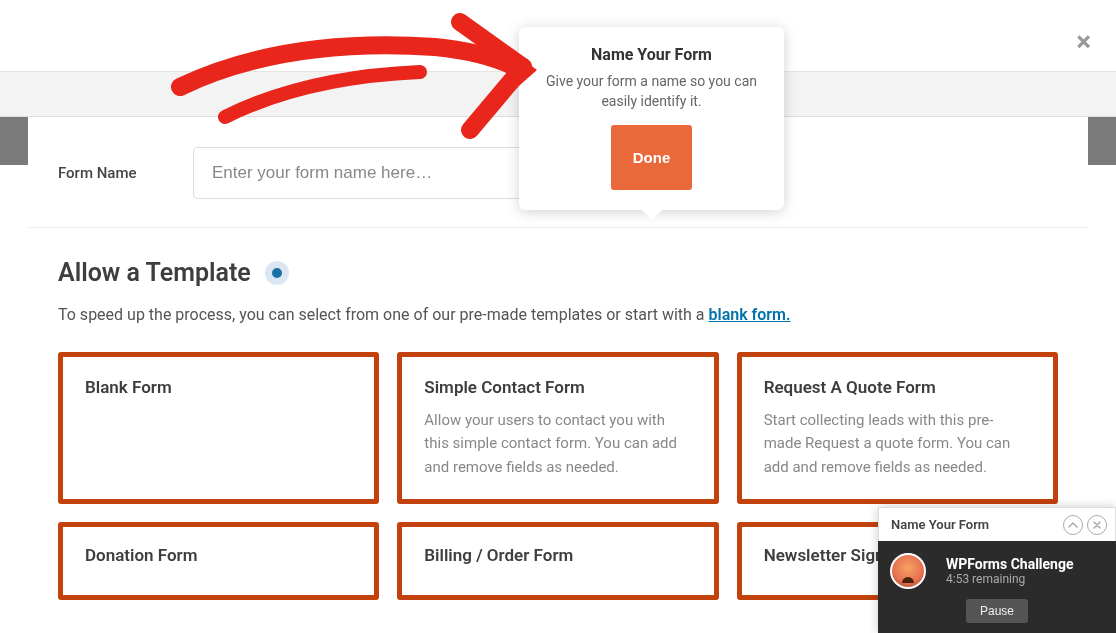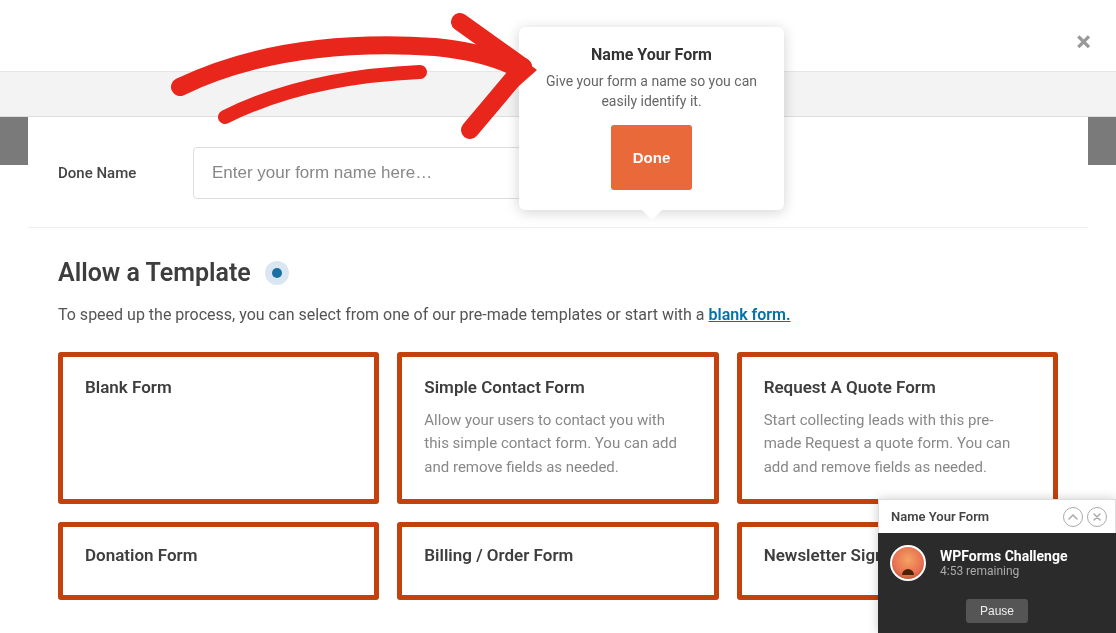--- a/index.html
+++ b/index.html
@@ -242,22 +242,22 @@
       cursor: pointer;
     }
     .challenge-body {
       background: #2b2b2b;
       color: #fff;
       padding: 12px 12px 10px 12px;
     }
     .challenge-row {
       display: flex;
       align-items: center;
-      gap: 14px;
-      margin-bottom: 18px;
+      gap: 20px;
+      margin-bottom: 10px;
     }
     .challenge-avatar {
       width: 36px;
       height: 36px;
       border-radius: 50%;
       background: radial-gradient(circle at 50% 40%, #f4a261 0%, #e76f51 60%, #8b4513 100%);
       border: 2px solid #fff;
       position: relative;
       overflow: hidden;
     }
@@ -293,21 +293,21 @@
 </div>
 
 <div class="setup-bar">
   <span>Setup</span>
 </div>
 
 <div class="gray-strip"></div>
 
 <div class="main-panel">
   <div class="form-name-row">
-    <div class="form-name-label">Done Name</div>
+    <div class="form-name-label">Form Name</div>
     <input class="form-name-input" type="text" placeholder="Enter your form name here…" style="">
     <div class="pulse-dot"></div>
   </div>
 
   <div class="template-section">
     <div class="template-heading-row">
       <h2 class="template-heading">Allow a Template</h2>
       <div class="blue-dot-wrap"></div>
     </div>
     <p class="template-desc">

